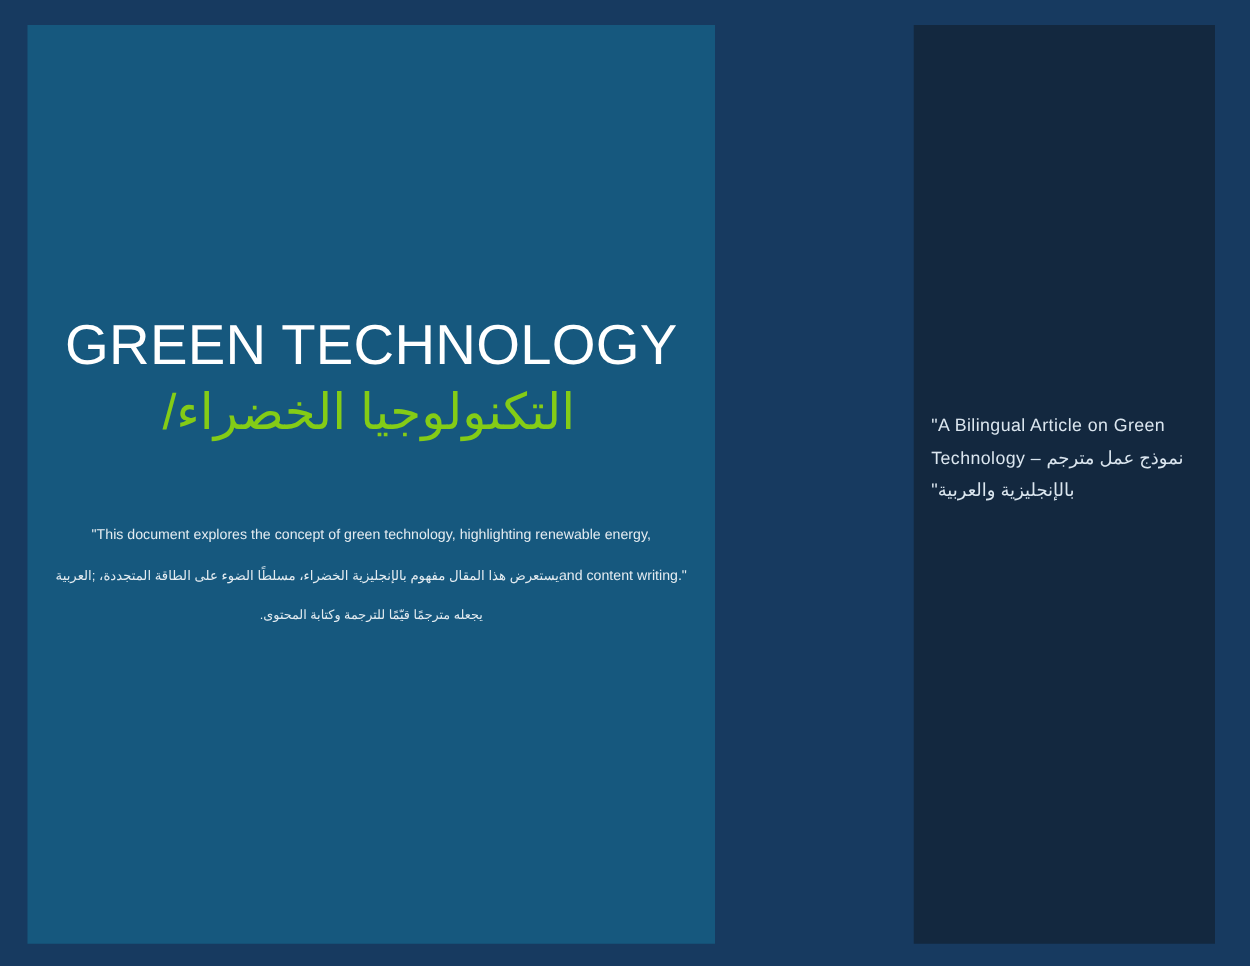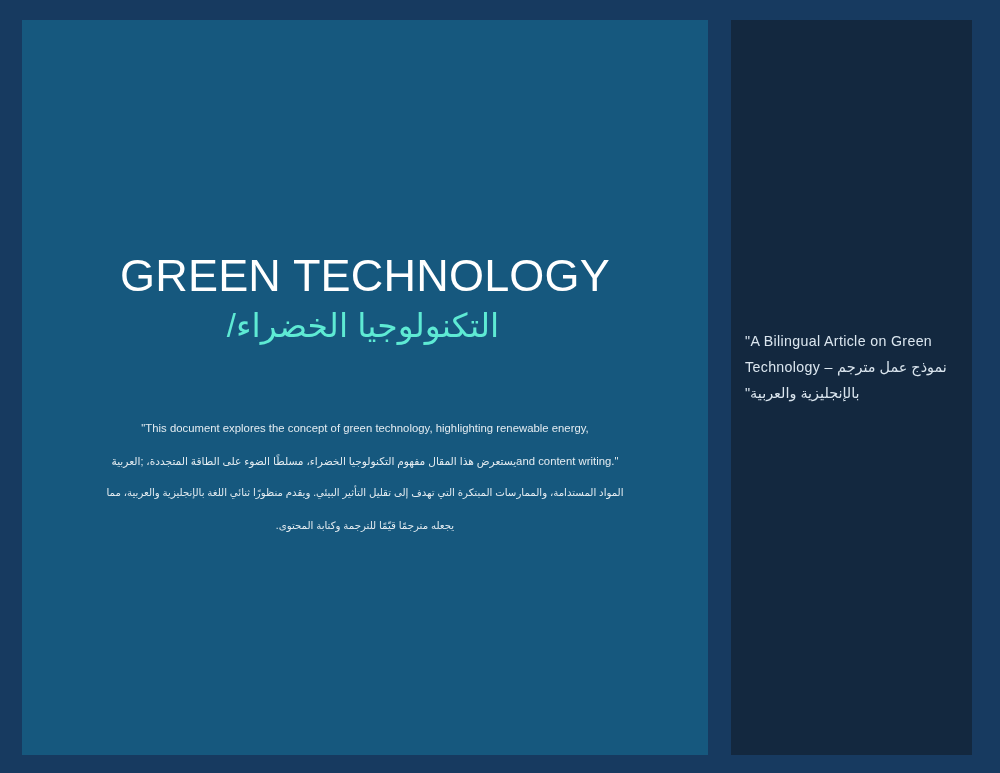--- a/index.html
+++ b/index.html
@@ -21,21 +21,21 @@
     position: absolute;
     inset: 0;
     background: #173a60;
   }
 
   
   #main-panel {
     position: absolute;
     left: 22px;
     top: 20px;
-    width: 686px;
+    width: 550px;
     height: 735px;
     background: #16587e;
     box-sizing: border-box;
     overflow: hidden;
   }
 
   .title-block {
     position: absolute;
     left: 0;
     right: 0;
@@ -50,22 +50,22 @@
     color: #ffffff;
     font-size: 45px;
     font-weight: 400;
     line-height: 1.08;
     letter-spacing: 0.2px;
     white-space: nowrap;
   }
 
   #doc-title-arabic {
     display: block;
-    color: #5eead4;
-    font-size: 33px;
+    color: #84cc16;
+    font-size: 40px;
     font-weight: 400;
     line-height: 1.28;
     direction: rtl;
     unicode-bidi: isolate;
     margin-top: 4px;
     padding-right: 4px;
   }
 
   
   #doc-body {
@@ -146,22 +146,21 @@
 
   <section id="main-panel">
 
     <div class="title-block">
       <span id="doc-title">GREEN TECHNOLOGY</span>
       <span id="doc-title-arabic">التكنولوجيا الخضراء/</span>
     </div>
 
     <div id="doc-body">
       <span class="body-line">"This document explores the concept of green technology, highlighting renewable energy,</span>
-      <span class="body-line mixed"><span class="ltr-run">and content writing."</span><span>يستعرض هذا المقال مفهوم التكنولوجيا الخضراء، مسلطًا الضوء على الطاقة المتجددة، ;العربية</span></span>
-      <span class="body-line rtl">المواد المستدامة، والممارسات المبتكرة التي تهدف إلى تقليل التأثير البيئي. ويقدم منظورًا ثنائي اللغة بالإنجليزية والعربية، مما</span>
+      <span class="body-line mixed"><span class="ltr-run">and content writing."</span><span>يستعرض هذا المقال مفهوم بالإنجليزية الخضراء، مسلطًا الضوء على الطاقة المتجددة، ;العربية</span></span>
       <span class="body-line rtl">يجعله مترجمًا قيّمًا للترجمة وكتابة المحتوى.</span>
     </div>
 
   </section>
 
   <aside id="side-panel">
     <div id="side-note"><span class="en-run">"A Bilingual Article on Green Technology – </span><span class="ar-run">نموذج عمل مترجم بالإنجليزية والعربية"</span></div>
   </aside>
 
 </div>

